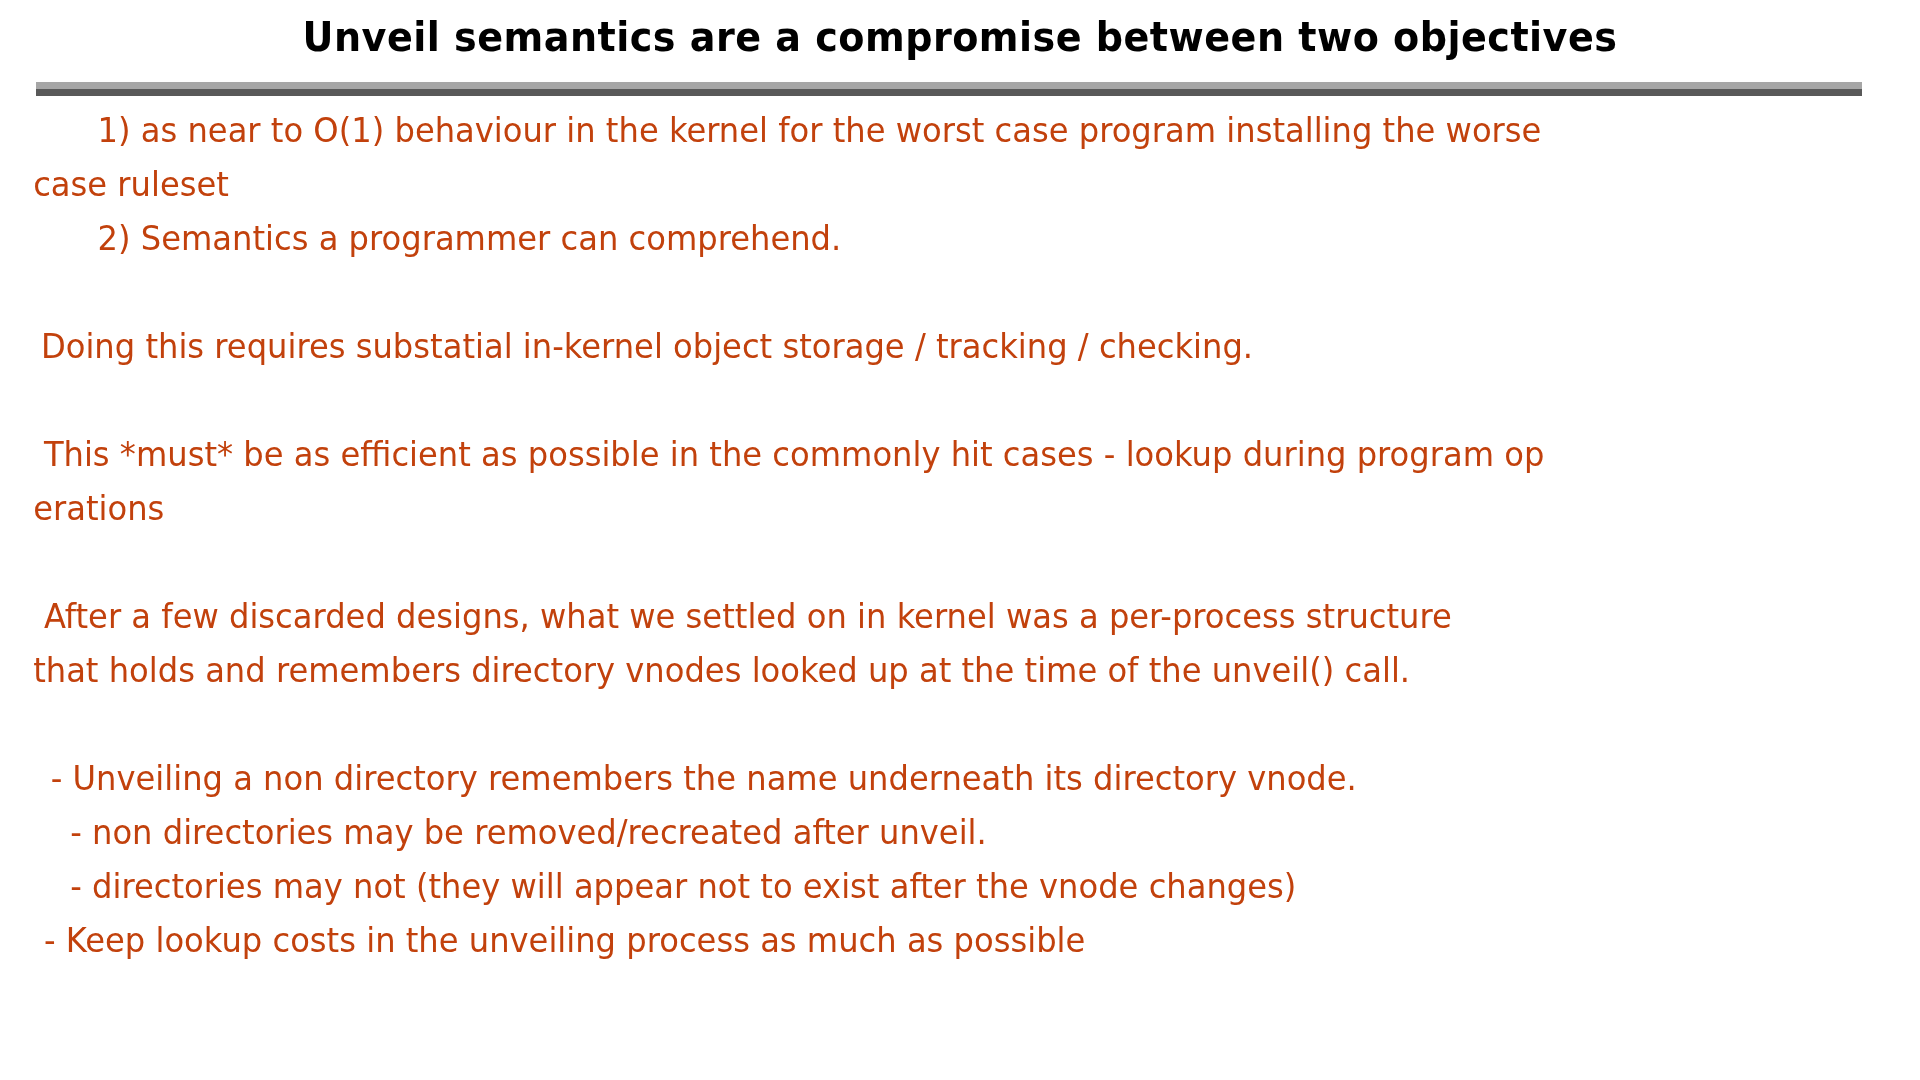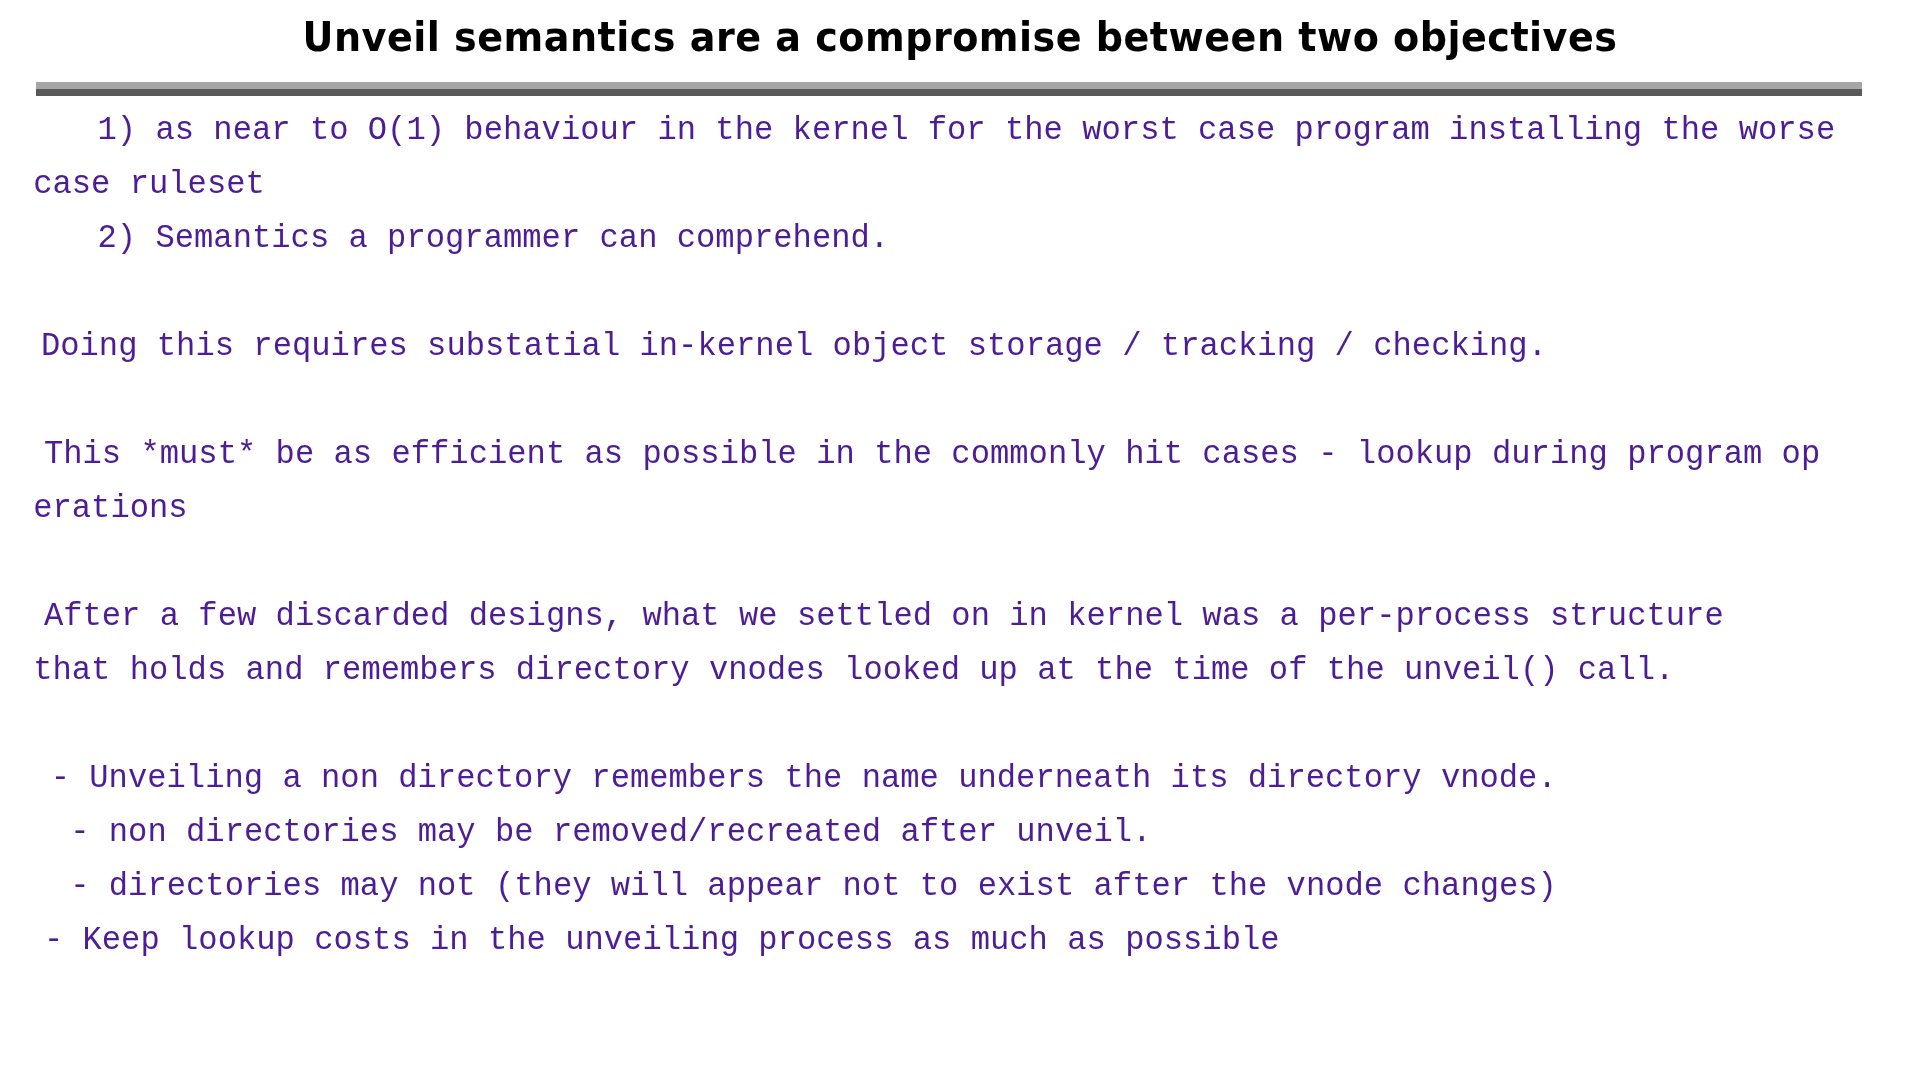--- a/index.html
+++ b/index.html
@@ -106,21 +106,21 @@
 
 <div class="slide" style="background: rgb(255, 255, 255);">
 
   <div class="slide-title" style="color: rgb(0, 0, 0);">Unveil semantics are a compromise between two objectives</div>
 
   <div class="title-rule">
     <div class="rule-top" style="background: rgb(166, 166, 166);"></div>
     <div class="rule-bottom" style="background: rgb(89, 89, 89);"></div>
   </div>
 
-  <div class="body-area" id="body-area" style="color: #4c1d95; font-family: Liberation Mono, monospace;">
+  <div class="body-area" id="body-area" style="color: #c2410c;">
       <div class="tline ind-5">1) as near to O(1) behaviour in the kernel for the worst case program installing the worse</div>
       <div class="tline ind-0">case ruleset</div>
       <div class="tline ind-5">2) Semantics a programmer can comprehend.</div>
       <div class="tline ind-0 blank"></div>
       <div class="tline ind-1">Doing this requires substatial in-kernel object storage / tracking / checking.</div>
       <div class="tline ind-0 blank"></div>
       <div class="tline ind-2">This *must* be as efficient as possible in the commonly hit cases - lookup during program op</div>
       <div class="tline ind-0">erations</div>
       <div class="tline ind-0 blank"></div>
       <div class="tline ind-2">After a few discarded designs, what we settled on in kernel was a per-process structure</div>

